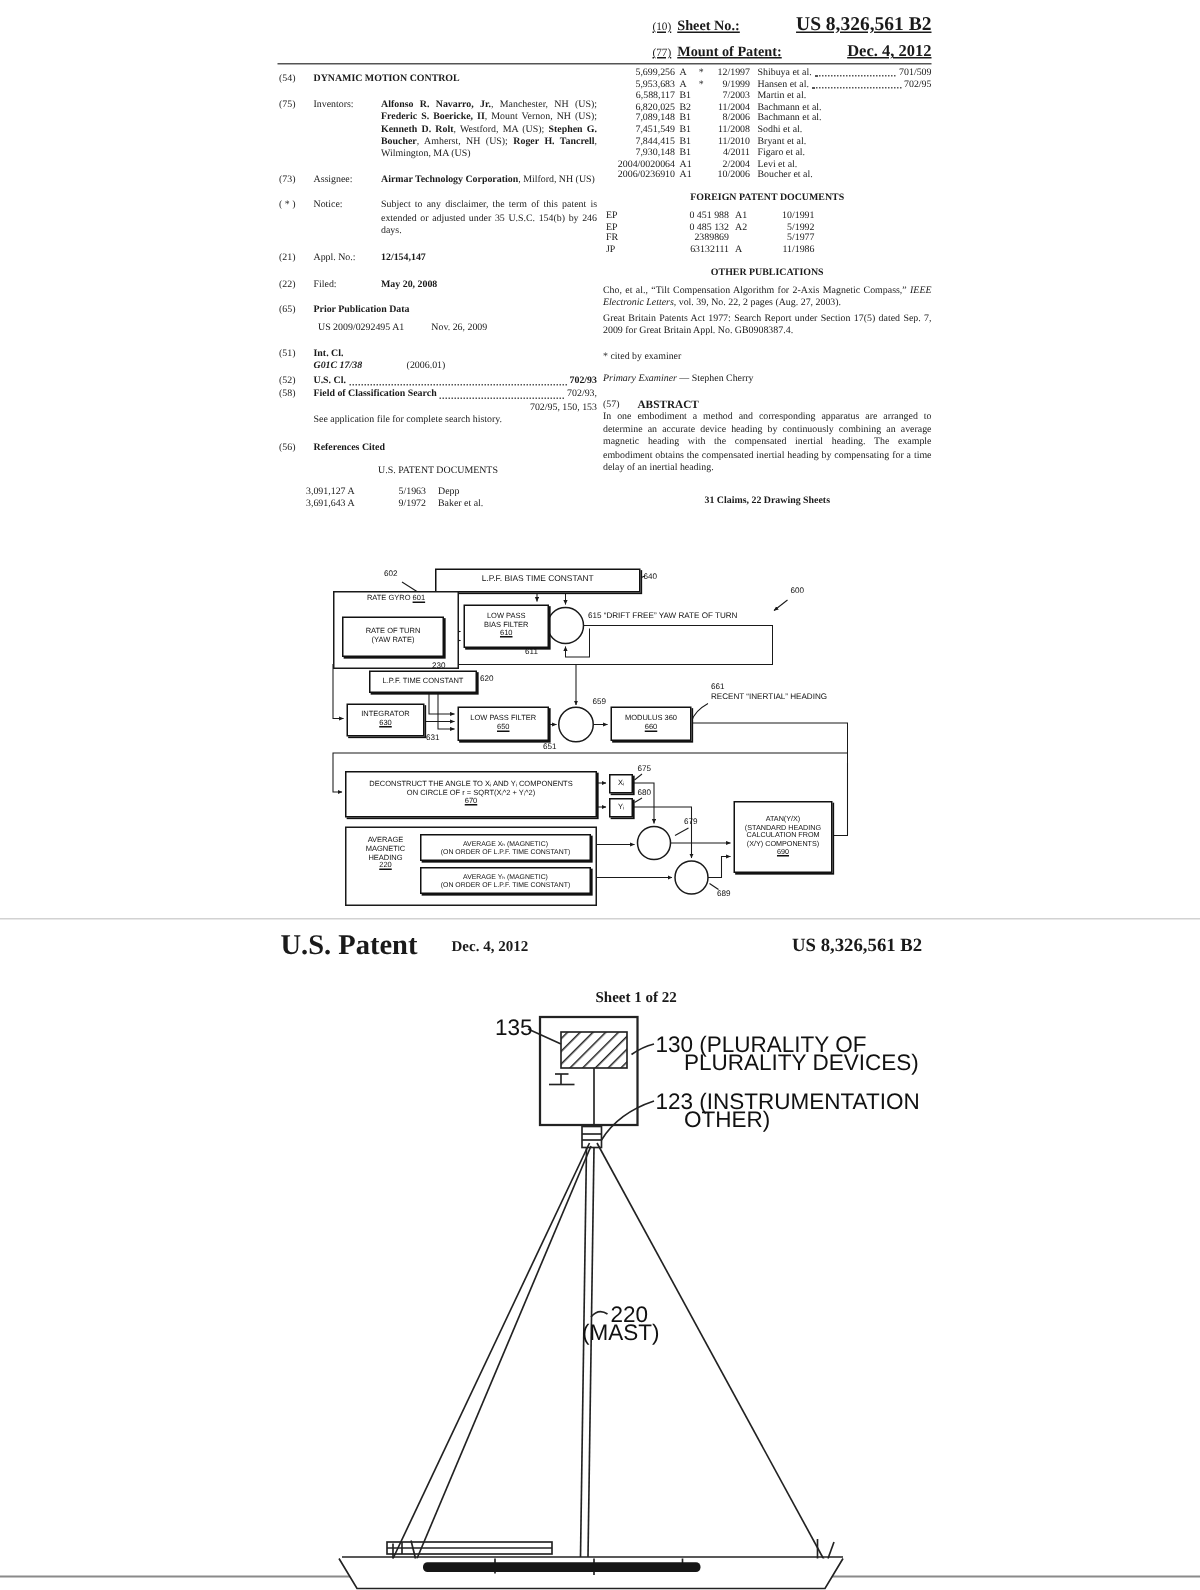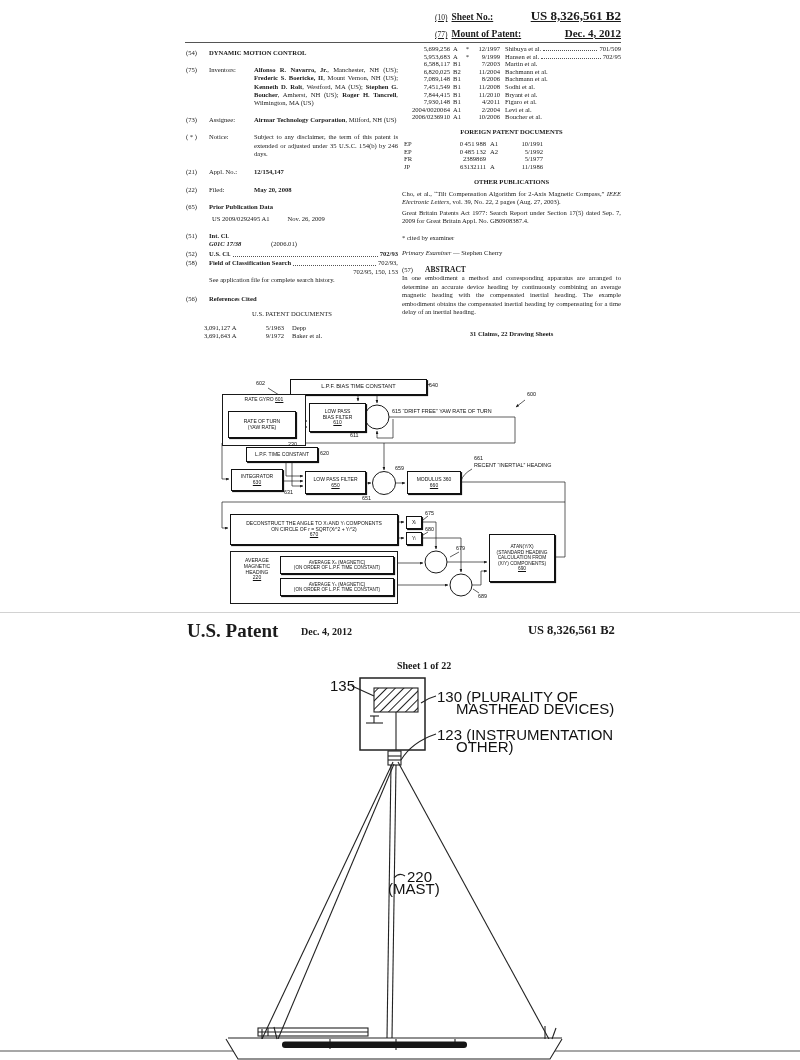--- a/index.html
+++ b/index.html
@@ -480,18 +480,18 @@
       <path d="M436,46 Q428,48 421,53"></path>
       <path d="M436,84 Q412,92 401,110"></path>
       <path d="M394,228 Q399,222 405,226"></path>
     </g>
 
     <rect x="282" y="391.5" width="185" height="6.5" rx="3" fill="#161616"></rect>
   </svg>
 
   <div class="flbl" style="left:330px;top:27px">135</div>
   <div class="flbl" style="left:437px;top:38px">130 (PLURALITY OF</div>
-  <div class="flbl" style="left:456px;top:50px">MASTHEAD DEVICES)</div>
+  <div class="flbl" style="left:456px;top:50px">PLURALITY DEVICES)</div>
   <div class="flbl" style="left:437px;top:76px">123 (INSTRUMENTATION</div>
   <div class="flbl" style="left:456px;top:88px">OTHER)</div>
   <div class="flbl" style="left:407px;top:218px">220</div>
   <div class="flbl" style="left:388px;top:230px">(MAST)</div>
 </div>
 
 </body></html>

